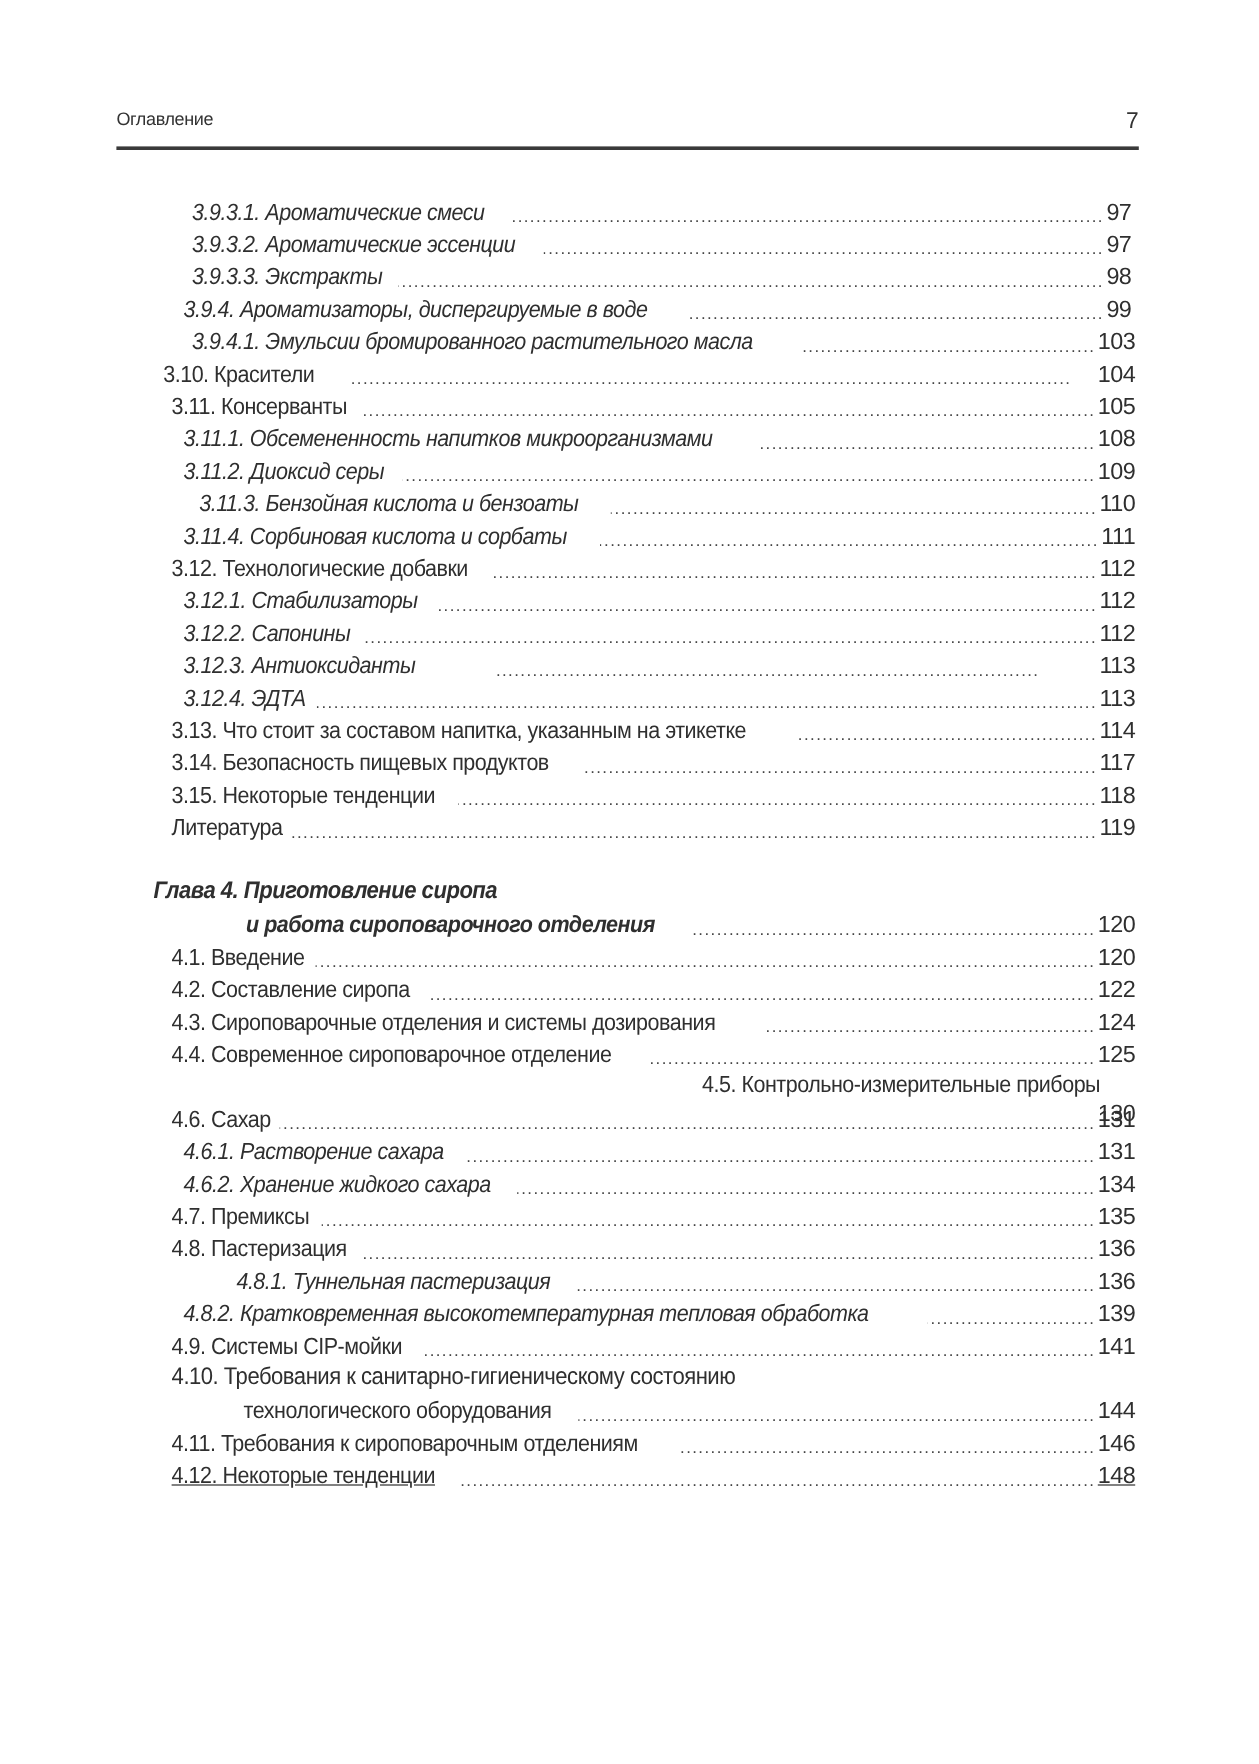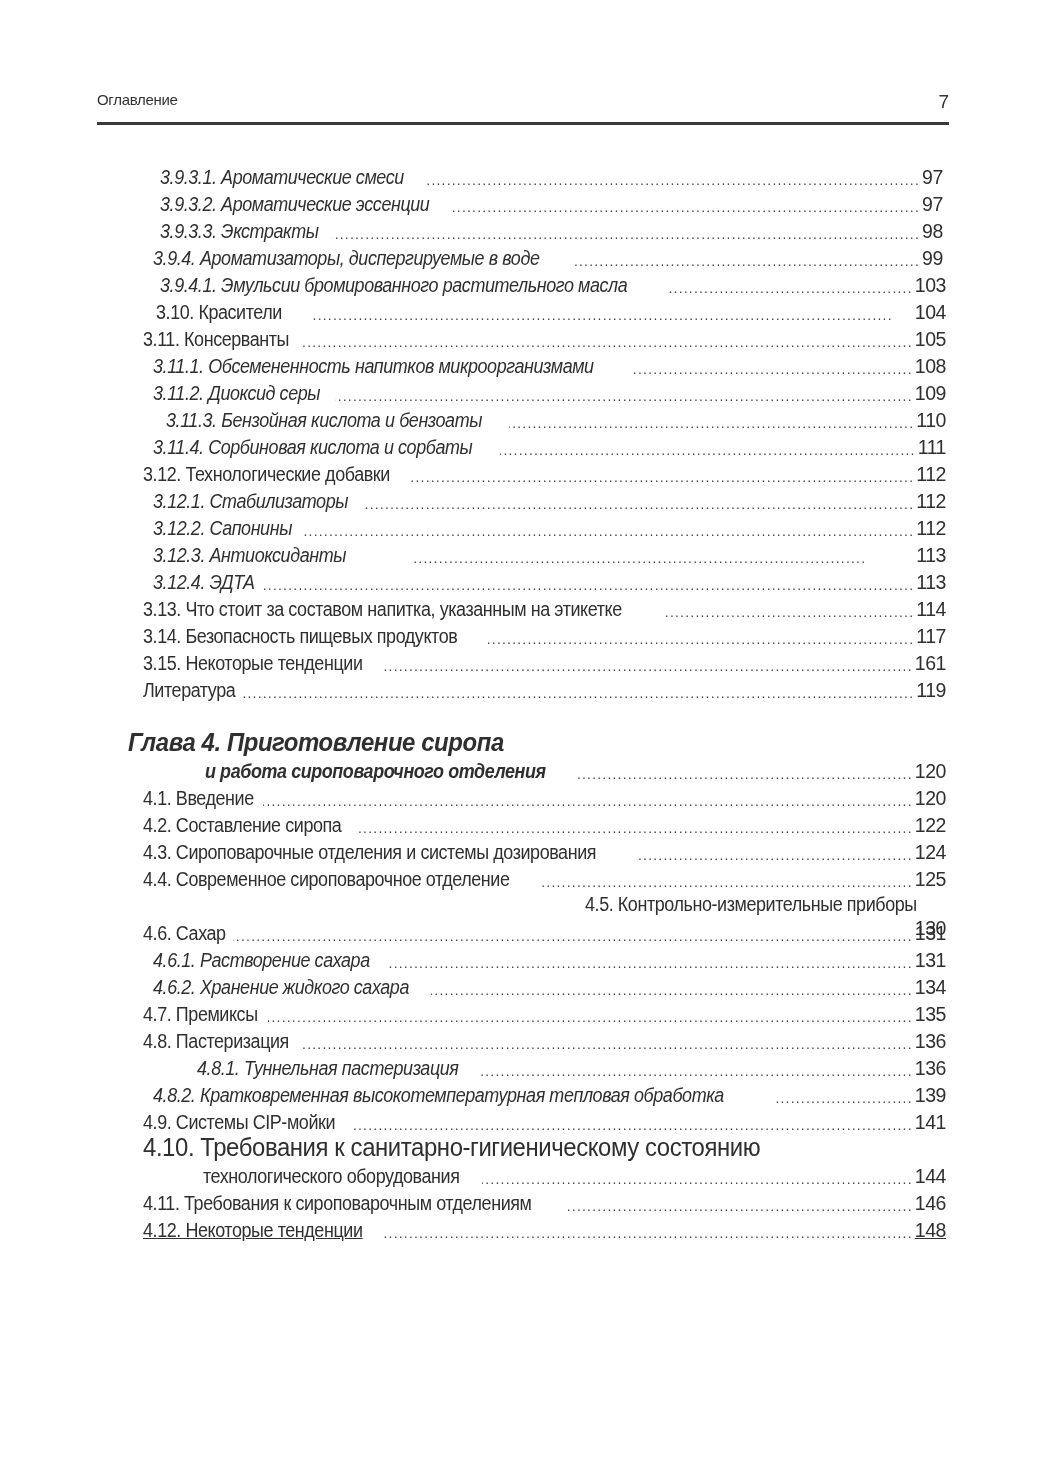--- a/index.html
+++ b/index.html
@@ -87,21 +87,21 @@
     line-height: 18px;
     color: #444;
   }
   .row .page {
     flex: 0 0 auto;
     text-align: left;
     min-width: 24px;
   }
   .plain-line {
     position: absolute;
-    font-size: 26px;
+    font-size: 20px;
     line-height: 24px;
     letter-spacing: -0.45px;
     white-space: nowrap;
     color: #2f2f2f;
   }
   .plain-line .label {
     display: inline-block;
     transform: scaleX(0.92);
     transform-origin: left bottom;
   }
@@ -139,21 +139,21 @@
   <div class="row italic" style="left:153px; top:244px;">
     <span class="label">3.9.4. Ароматизаторы, диспергируемые в воде</span>
     <span class="leader"></span>
     <span class="page">99</span>
   </div>
   <div class="row italic" style="left:160px; top:271px;">
     <span class="label">3.9.4.1. Эмульсии бромированного растительного масла</span>
     <span class="leader"></span>
     <span class="page">103</span>
   </div>
-  <div class="row" style="left:156px; top:298px;gap:20px;">
+  <div class="row" style="left:136px; top:298px;gap:20px;">
     <span class="label">3.10. Красители</span>
     <span class="leader"></span>
     <span class="page">104</span>
   </div>
   <div class="row" style="left:143px; top:325px;">
     <span class="label">3.11. Консерванты</span>
     <span class="leader"></span>
     <span class="page">105</span>
   </div>
   <div class="row italic" style="left:153px; top:352px;">
@@ -207,21 +207,21 @@
     <span class="page">114</span>
   </div>
   <div class="row" style="left:143px; top:622px;">
     <span class="label">3.14. Безопасность пищевых продуктов</span>
     <span class="leader"></span>
     <span class="page">117</span>
   </div>
   <div class="row" style="left:143px; top:649px;">
     <span class="label">3.15. Некоторые тенденции</span>
     <span class="leader"></span>
-    <span class="page">161</span>
+    <span class="page">118</span>
   </div>
   <div class="row" style="left:143px; top:676px;">
     <span class="label">Литература</span>
     <span class="leader"></span>
     <span class="page">119</span>
   </div>
 
   <div class="plain-line bold-italic" style="left:128px; top:730px;">
     <span class="label">Глава 4. Приготовление сиропа</span>
   </div>

